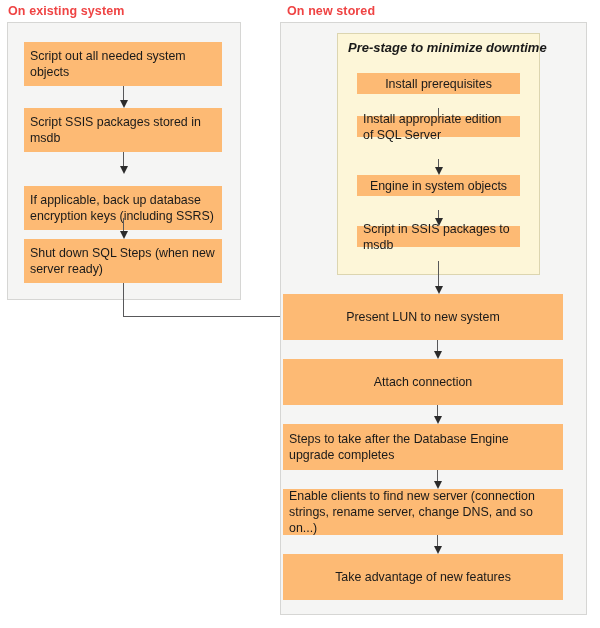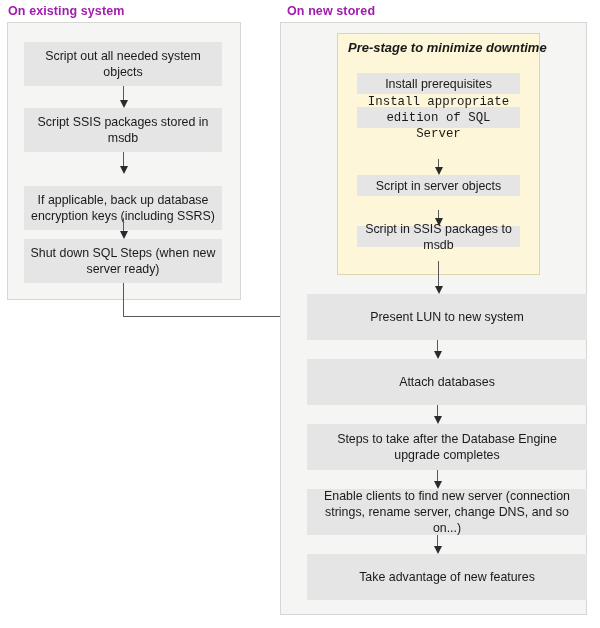--- a/index.html
+++ b/index.html
@@ -13,21 +13,21 @@
     position: relative;
     font-family: "Liberation Sans", sans-serif;
     color: #1a1a1a;
     overflow: hidden;
   }
 
   .panel-title {
     position: absolute;
     font-size: 12.5px;
     font-weight: bold;
-    color: #a21caf;
+    color: #ef4444;
     letter-spacing: 0.1px;
     white-space: nowrap;
   }
 
   .panel {
     position: absolute;
     background: #f5f5f4;
     border: 1px solid #d6d6d4;
     box-sizing: border-box;
   }
@@ -64,50 +64,50 @@
     font-size: 13px;
     font-weight: bold;
     font-style: italic;
     color: #1a1a1a;
     white-space: nowrap;
     text-align: right;
   }
 
   .node {
     position: absolute;
-    background: #e5e5e5;
+    background: #fdba74;
     display: flex;
     align-items: center;
     justify-content: center;
-    text-align: center;
+    text-align: left;
     font-size: 12.4px;
     line-height: 16px;
     color: #1a1a1a;
     box-sizing: border-box;
     padding: 2px 6px;
   }
 
   .node span { display: block; }
 
   
   .node-left { left: 24px; width: 198px; height: 44px; }
   #n-script-objects   { top: 42px; }
   #n-ssis-packages    { top: 108px; }
   #n-encryption-keys  { top: 186px; }
   #n-shutdown         { top: 239px; }
 
   
   .node-pre { left: 357px; width: 163px; height: 21px; }
   #n-prereqs   { top: 73px; }
-  #n-edition   { top: 107px; font-family: Liberation Mono, monospace; }
+  #n-edition   { top: 116px; }
   #n-sysobj    { top: 175px; }
   #n-ssis-msdb { top: 226px; }
 
   
-  .node-right { left: 307px; width: 280px; }
+  .node-right { left: 283px; width: 280px; }
   #n-present-lun  { top: 294px; height: 46px; }
   #n-attach-db    { top: 359px; height: 46px; }
   #n-post-steps   { top: 424px; height: 46px; }
   #n-enable-cl    { top: 489px; height: 46px; }
   #n-new-features { top: 554px; height: 46px; }
 
   
   .arrow {
     position: absolute;
     width: 1px;
@@ -212,36 +212,36 @@
   <span>Install prerequisites</span>
 </div>
 <div class="arrow" id="a-p1"></div>
 
 <div class="node node-pre" id="n-edition">
   <span>Install appropriate edition of SQL Server</span>
 </div>
 <div class="arrow" id="a-p2"></div>
 
 <div class="node node-pre" id="n-sysobj">
-  <span>Script in server objects</span>
+  <span>Engine in system objects</span>
 </div>
 <div class="arrow" id="a-p3"></div>
 
 <div class="node node-pre" id="n-ssis-msdb">
   <span>Script in SSIS packages to msdb</span>
 </div>
 <div class="arrow" id="a-p4"></div>
 
 <div class="node node-right" id="n-present-lun">
   <span>Present LUN to new system</span>
 </div>
 <div class="arrow" id="a-r1"></div>
 
 <div class="node node-right" id="n-attach-db">
-  <span>Attach databases</span>
+  <span>Attach connection</span>
 </div>
 <div class="arrow" id="a-r2"></div>
 
 <div class="node node-right" id="n-post-steps">
   <span>Steps to take after the Database Engine upgrade completes</span>
 </div>
 <div class="arrow" id="a-r3"></div>
 
 <div class="node node-right" id="n-enable-cl">
   <span>Enable clients to find new server (connection strings, rename server, change DNS, and so on...)</span>

